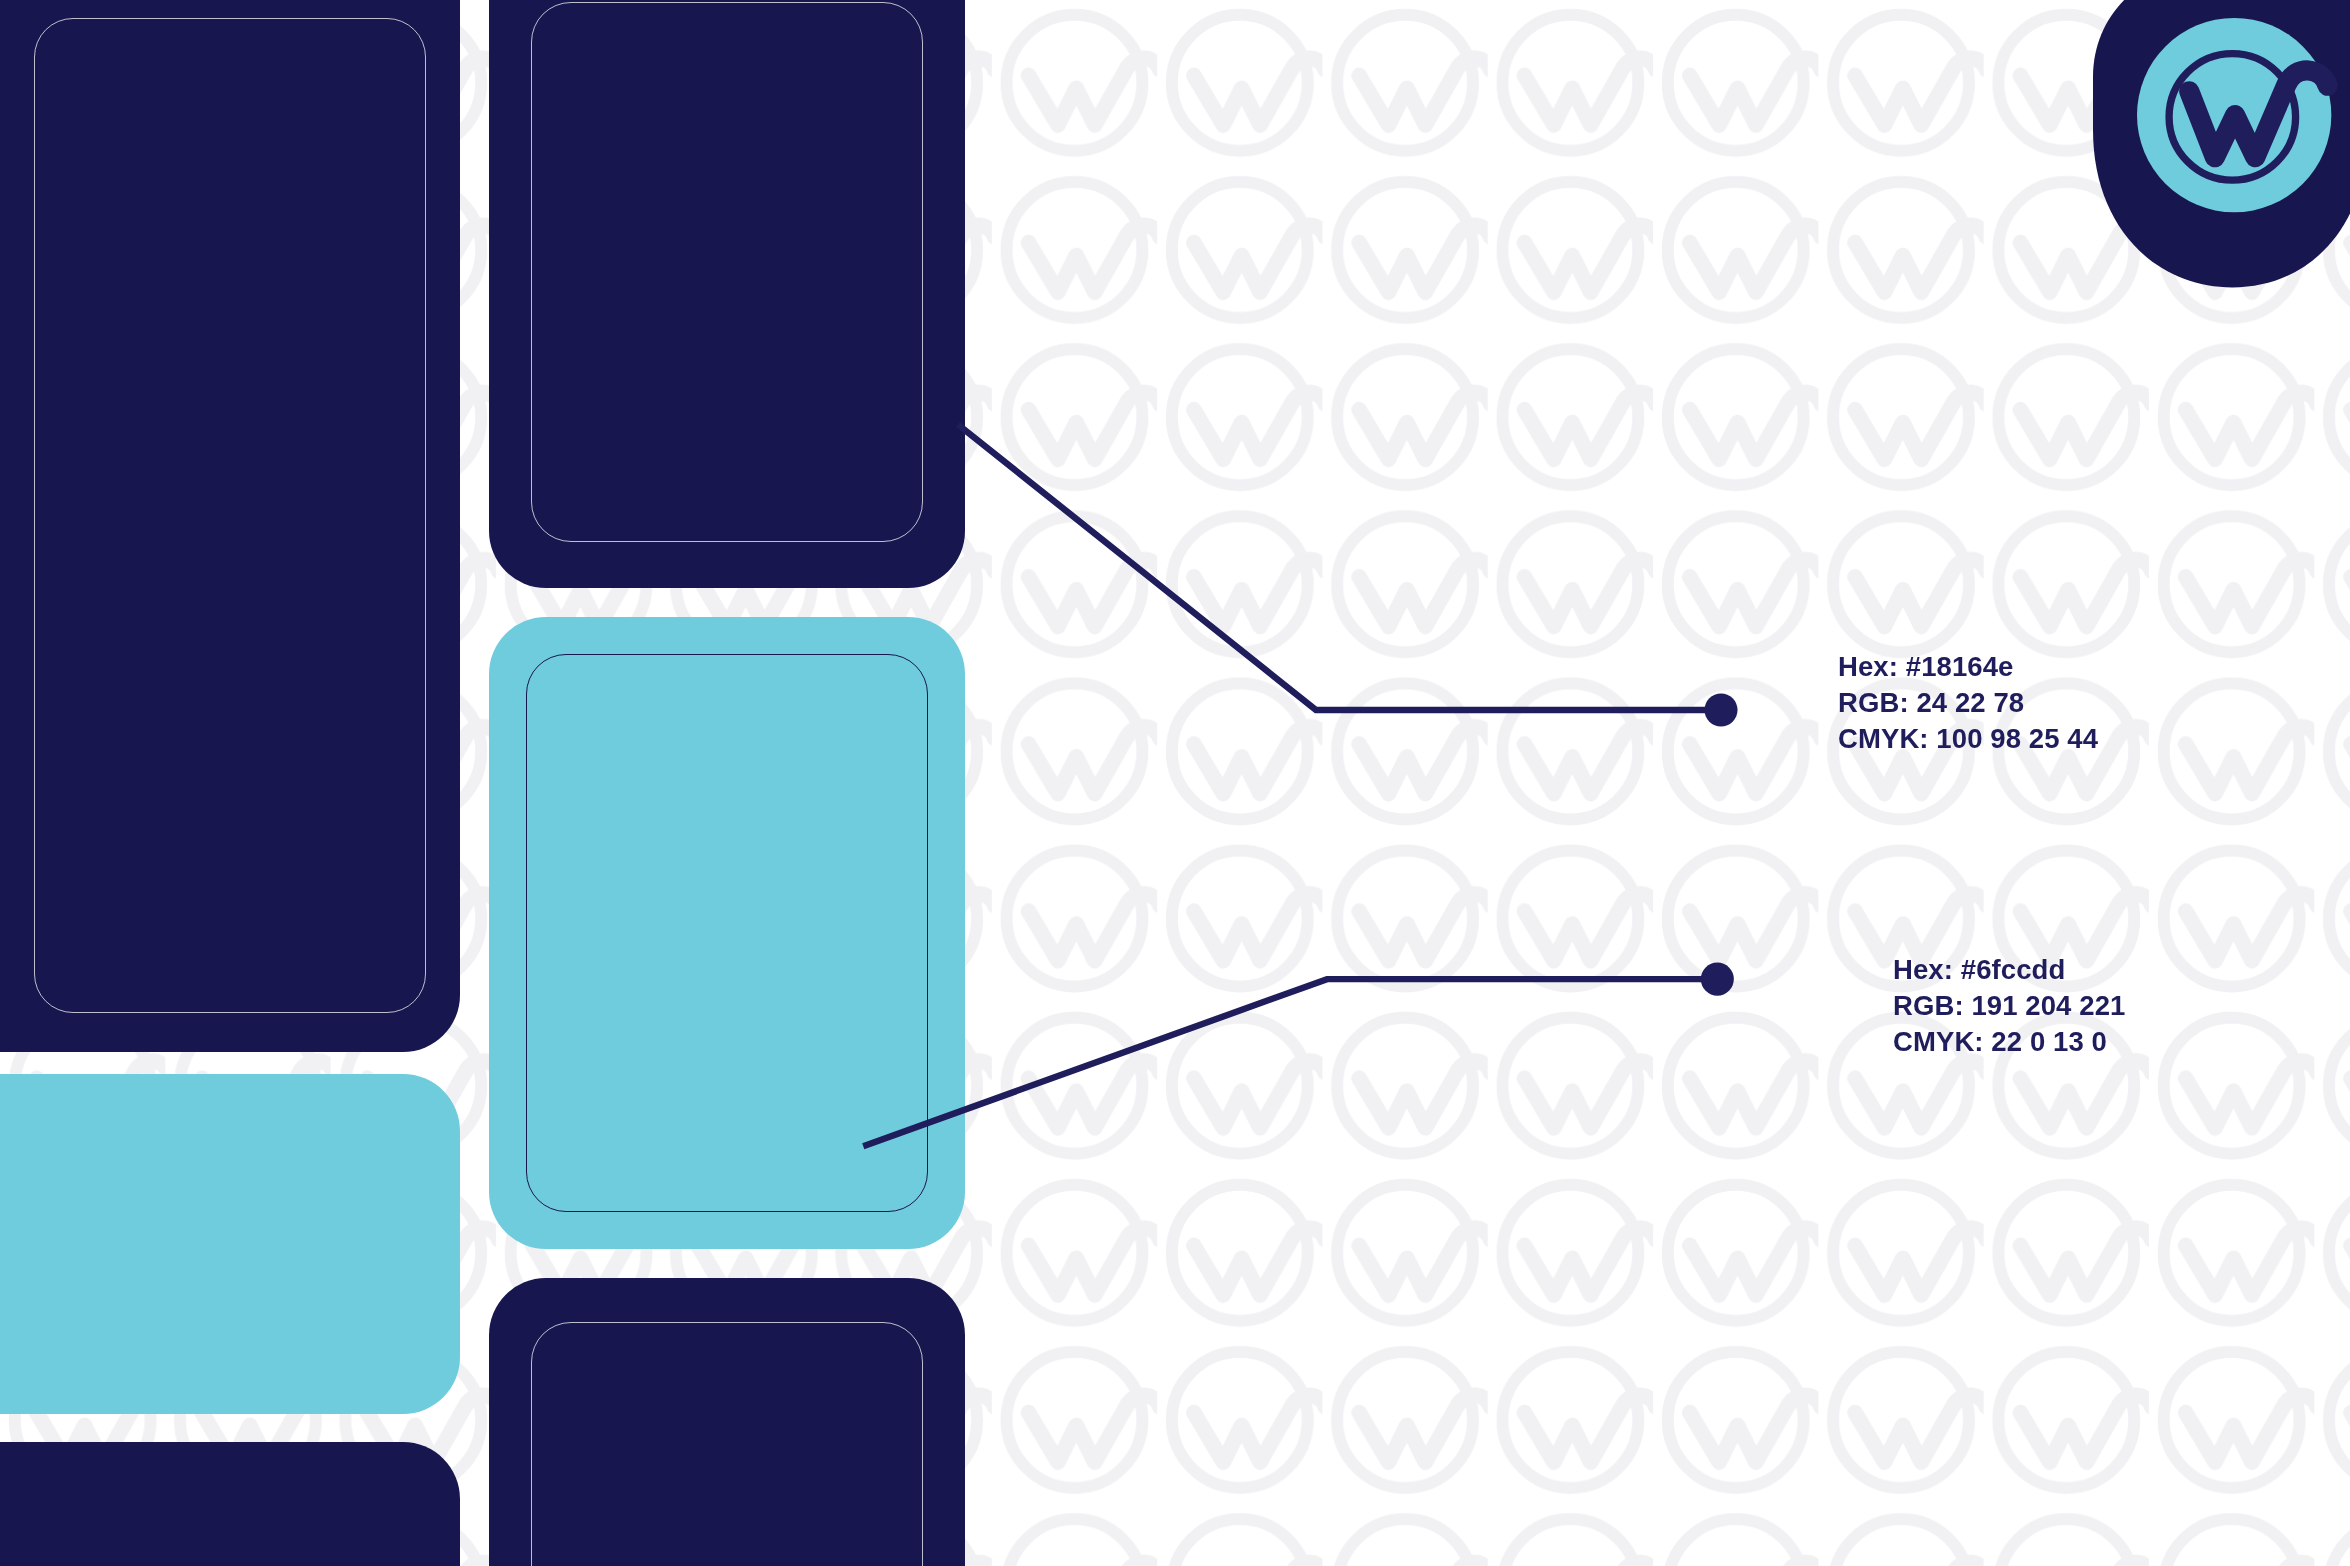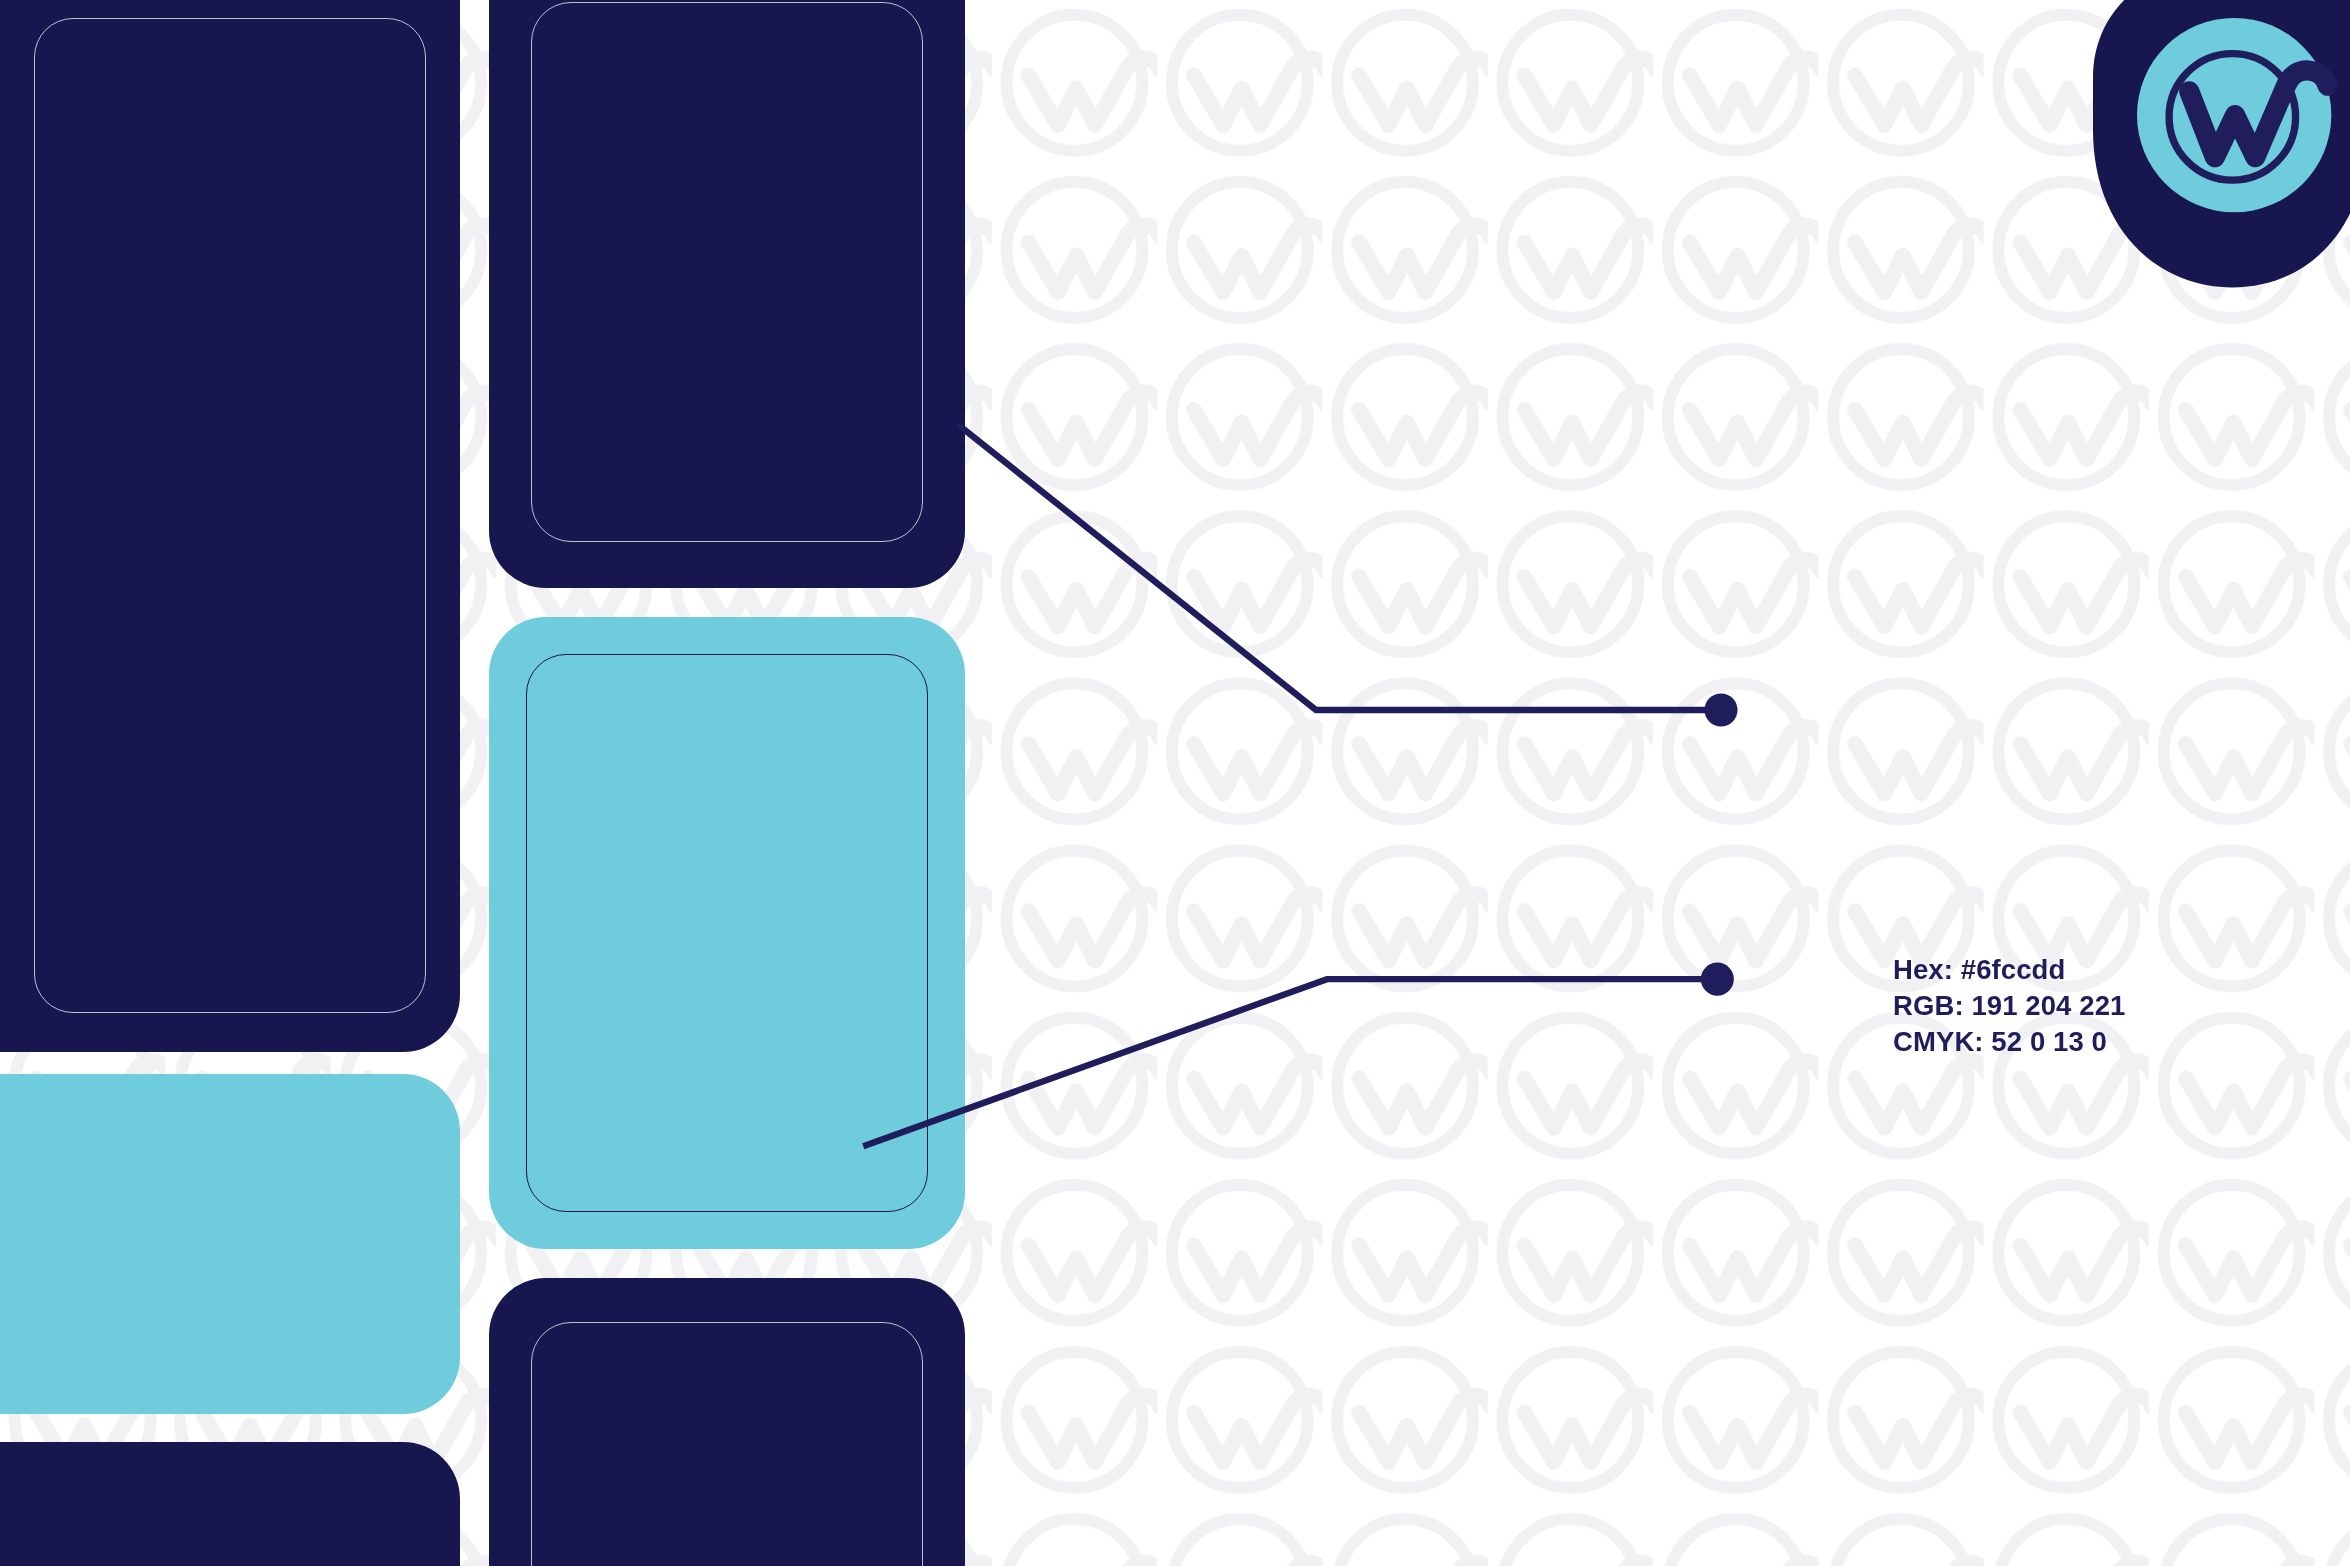--- a/index.html
+++ b/index.html
@@ -124,25 +124,30 @@
 
   <svg id="leaders" viewBox="0 0 2560 1706" xmlns="http://www.w3.org/2000/svg">
 
     <path d="M 1043 462 L 1433 773 L 1874 773" fill="none" stroke="#1f1d5c" stroke-width="7" stroke-linejoin="miter" stroke-linecap="butt"></path>
     <circle cx="1874" cy="773" r="18" fill="#1f1d5c"></circle>
 
     <path d="M 940 1248 L 1445 1066 L 1870 1066" fill="none" stroke="#1f1d5c" stroke-width="7" stroke-linejoin="miter" stroke-linecap="butt"></path>
     <circle cx="1870" cy="1066" r="18" fill="#1f1d5c"></circle>
   </svg>
 
+  <div class="annotation" id="ann-navy">
+    <div class="line">Hex: #18164e</div>
+    <div class="line">RGB: 24  22  78</div>
+    <div class="line">CMYK: 100  98  25  44</div>
+  </div>
 
   <div class="annotation" id="ann-teal">
     <div class="line">Hex: #6fccdd</div>
     <div class="line">RGB: 191  204  221</div>
-    <div class="line">CMYK: 52  0  13  0</div>
+    <div class="line">CMYK: 22  0  13  0</div>
   </div>
 
   <svg id="logo-badge" viewBox="0 0 300 370" xmlns="http://www.w3.org/2000/svg">
 
     <path d="M 300 0
              L 118 0
              C 52 0 0 52 0 118
              L 0 176
              C 0 282 68 348 152 348
              C 236 348 300 282 300 176

